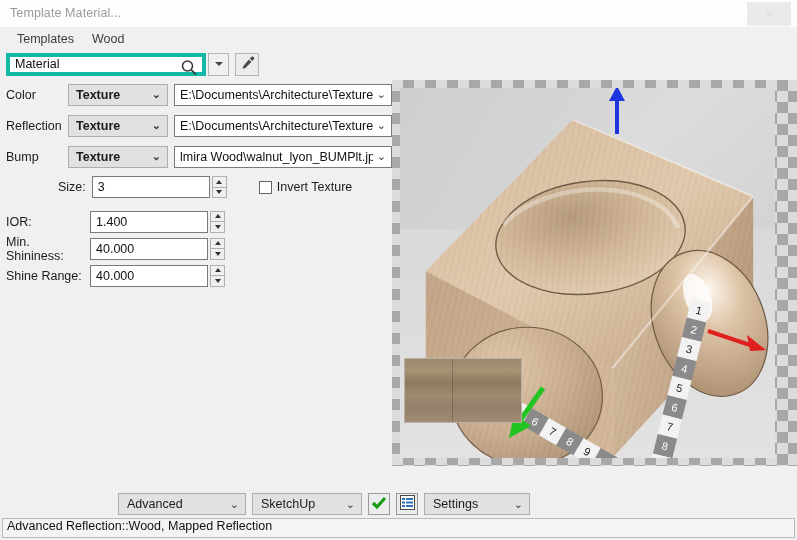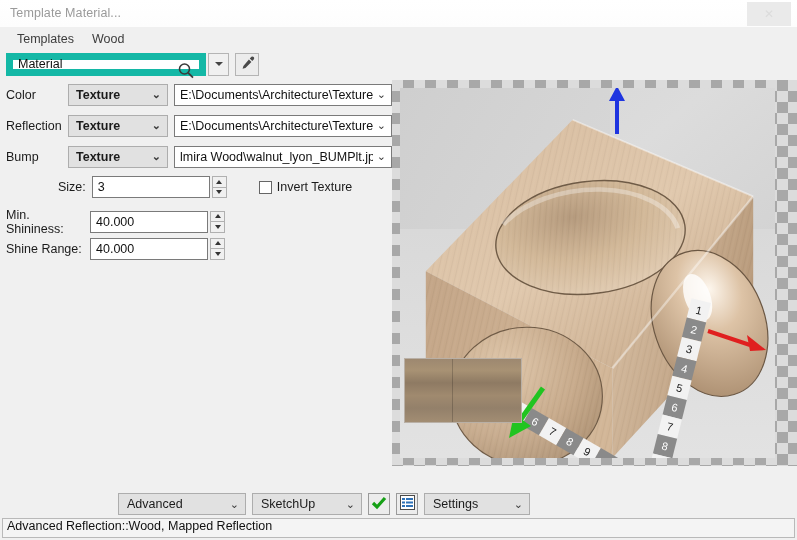--- a/index.html
+++ b/index.html
@@ -31,21 +31,21 @@
     display:flex; align-items:center; justify-content:center;
   }
 
   
   .menubar { height:22px; flex:0 0 22px; display:flex; align-items:center; padding-left:8px; background:#f0f0f0; }
   .menubar .mi { font-size:12.5px; color:#3c3c3c; padding:0 9px; line-height:22px; }
 
   
   .searchrow { height:28px; flex:0 0 28px; display:flex; align-items:center; padding:0 6px; gap:2px; }
   .searchbox {
-    width:200px; height:23px; background:#fff; border:7px solid #14b8a6;
+    width:200px; height:23px; background:#fff; border:4px solid #14b8a6;
     display:flex; align-items:center; position:relative;
   }
   .searchbox input {
     border:0; outline:0; background:transparent; width:170px; height:21px;
     padding-left:5px; font-family:inherit; font-size:12.5px; color:#111;
   }
   .mag { position:absolute; right:4px; top:2px; width:18px; height:18px; }
   .smallbtn {
     width:21px; height:23px; background:#f0f0f0; border:1px solid #b4b4b4;
     display:flex; align-items:center; justify-content:center;
@@ -218,20 +218,32 @@
           <div>
               <span class="dn"></span>
             </div>
         </div>
         <label class="chk">
           <span class="chkbox"></span>
           <span>Invert Texture</span>
         </label>
       </div>
 
+      <div class="numrow">
+        <div class="numlabel">IOR:</div>
+        <div class="txtfield numfield">1.400</div>
+        <div class="spin">
+          <div>
+              <span class="up"></span>
+            </div>
+          <div>
+              <span class="dn"></span>
+            </div>
+        </div>
+      </div>
 
       <div class="numrow">
         <div class="numlabel">Min. Shininess:</div>
         <div class="txtfield numfield">40.000</div>
         <div class="spin">
           <div>
               <span class="up"></span>
             </div>
           <div>
               <span class="dn"></span>

